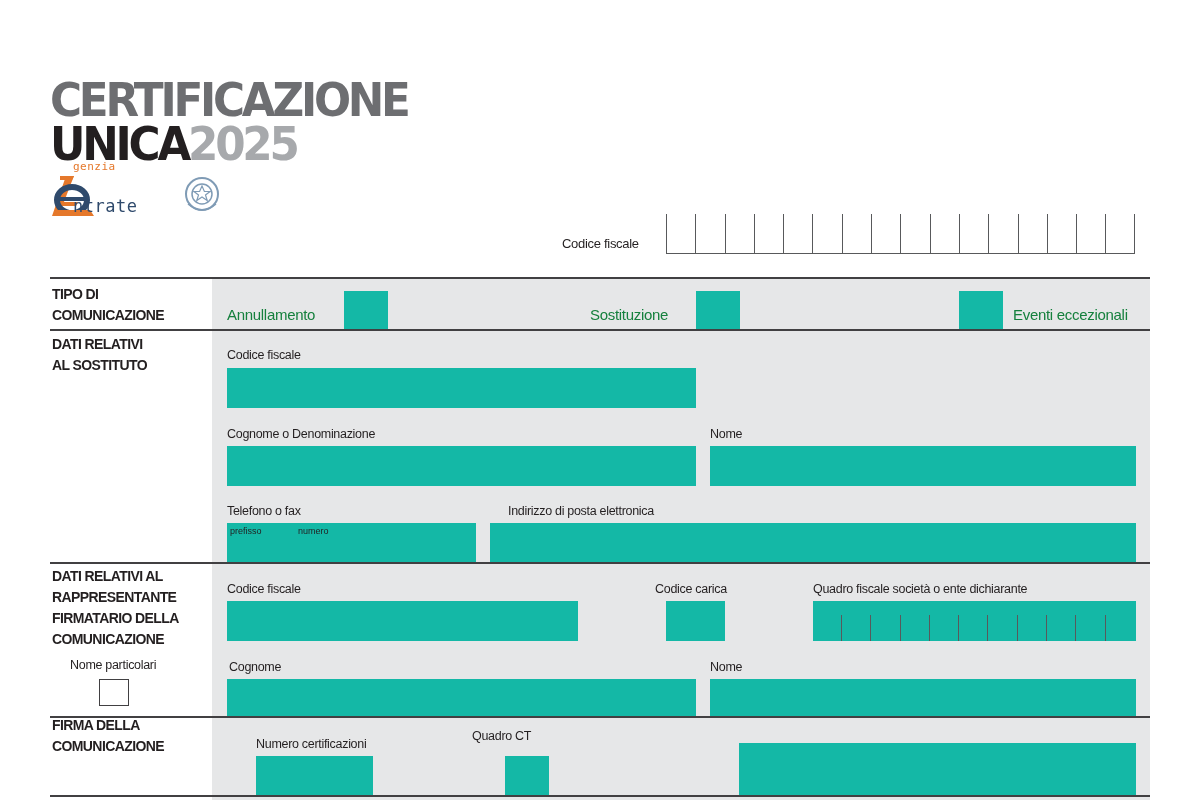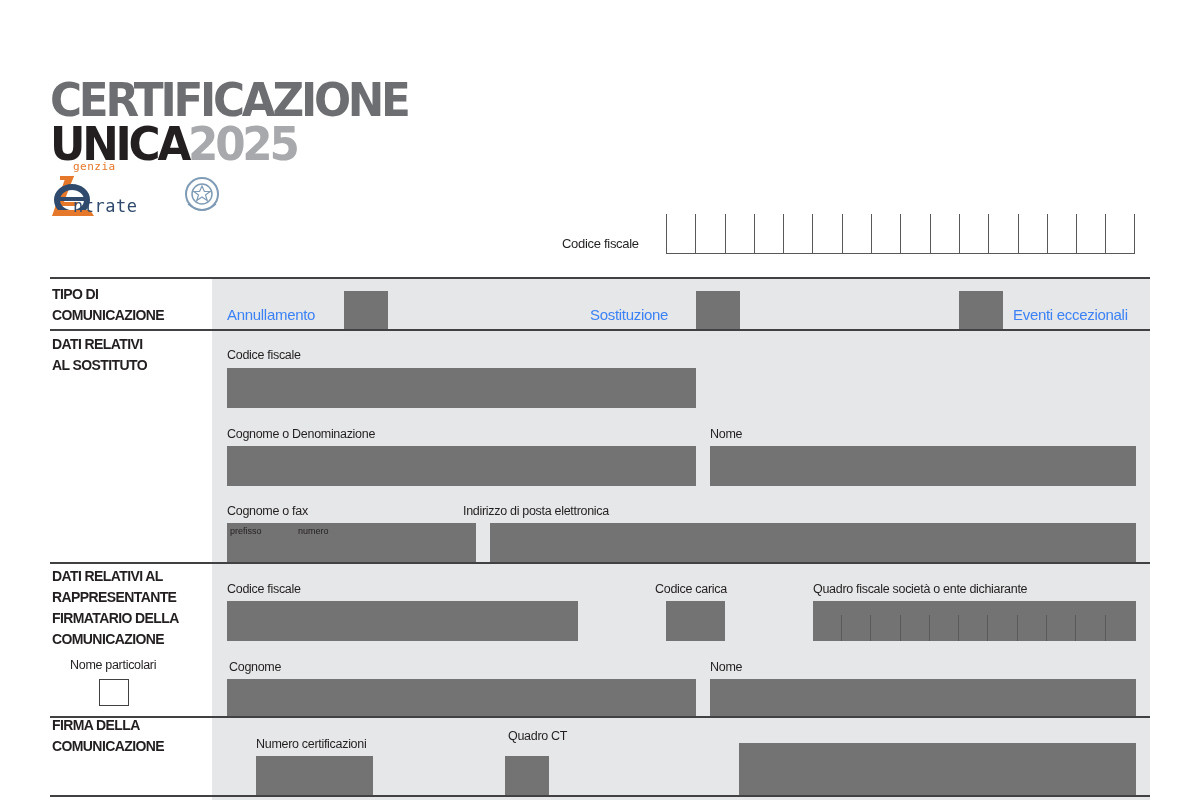--- a/index.html
+++ b/index.html
@@ -38,23 +38,23 @@
   
   .hline { left: 50px; width: 1100px; height: 2px; background: #414042; }
   .gray-panel { left: 212px; top: 279px; width: 938px; height: 521px; background: #e6e7e8; }
 
   .section-title {
     left: 52px; font-weight: bold; font-size: 14px; line-height: 21px;
     letter-spacing: -0.6px; color: #231f20; text-transform: uppercase;
   }
 
   .lbl { font-size: 12.5px; color: #231f20; letter-spacing: -0.3px; white-space: nowrap; }
-  .lbl-big { font-size: 15px; color: #3b82f6; letter-spacing: -0.3px; white-space: nowrap; text-align: right; }
+  .lbl-big { font-size: 15px; color: #15803d; letter-spacing: -0.3px; white-space: nowrap; text-align: right; }
   .lbl-small { font-size: 9px; color: #231f20; white-space: nowrap; }
-  .box { background: #737373; }
+  .box { background: #14b8a6; }
 
   .cf-soc-ticks { display: flex; position: absolute; left: 28px; bottom: 0; height: 26px; }
   .cf-soc-tick { width: 29.3px; border-left: 1.5px solid #58595b; height: 100%; }
 
   .checkbox { width: 30px; height: 27px; border: 1.5px solid #414042; background: #fff; }
 </style>
 </head>
 <body>
 
 <div class="abs title-line1">CERTIFICAZIONE</div>
@@ -125,26 +125,26 @@
   <div>AL SOSTITUTO</div>
 </div>
 <div class="abs lbl" style="left:227px; top:348px;">Codice fiscale</div>
 <div class="abs box" style="left:227px; top:368px; width:469px; height:40px;"></div>
 
 <div class="abs lbl" style="left:227px; top:427px;">Cognome o Denominazione</div>
 <div class="abs box" style="left:227px; top:446px; width:469px; height:40px;"></div>
 <div class="abs lbl" style="left:710px; top:427px;">Nome</div>
 <div class="abs box" style="left:710px; top:446px; width:426px; height:40px;"></div>
 
-<div class="abs lbl" style="left:227px; top:504px;">Cognome o fax</div>
+<div class="abs lbl" style="left:227px; top:504px;">Telefono o fax</div>
 <div class="abs box" style="left:227px; top:523px; width:249px; height:39px;">
   <span class="abs lbl-small" style="left:3px; top:3px;">prefisso</span>
   <span class="abs lbl-small" style="left:71px; top:3px;">numero</span>
 </div>
-<div class="abs lbl" style="left:463px; top:504px;">Indirizzo di posta elettronica</div>
+<div class="abs lbl" style="left:508px; top:504px;">Indirizzo di posta elettronica</div>
 <div class="abs box" style="left:490px; top:523px; width:646px; height:39px;"></div>
 
 <div class="abs section-title" style="top:566px;">
   <div>DATI RELATIVI AL</div>
   <div>RAPPRESENTANTE</div>
   <div>FIRMATARIO DELLA</div>
   <div>COMUNICAZIONE</div>
 </div>
 <div class="abs lbl" style="left:70px; top:658px;">Nome particolari</div>
 <div class="abs checkbox" style="left:99px; top:679px;"></div>
@@ -175,16 +175,16 @@
 <div class="abs box" style="left:227px; top:679px; width:469px; height:37px;"></div>
 <div class="abs lbl" style="left:710px; top:660px;">Nome</div>
 <div class="abs box" style="left:710px; top:679px; width:426px; height:37px;"></div>
 
 <div class="abs section-title" style="top:715px;">
   <div>FIRMA DELLA</div>
   <div>COMUNICAZIONE</div>
 </div>
 <div class="abs lbl" style="left:256px; top:737px;">Numero certificazioni</div>
 <div class="abs box" style="left:256px; top:756px; width:117px; height:39px;"></div>
-<div class="abs lbl" style="left:508px; top:729px;">Quadro CT</div>
+<div class="abs lbl" style="left:472px; top:729px;">Quadro CT</div>
 <div class="abs box" style="left:505px; top:756px; width:44px; height:39px;"></div>
 <div class="abs lbl" style="left:689px; top:772px;margin-top:48px;">FIRMA</div>
 <div class="abs box" style="left:739px; top:743px; width:397px; height:52px;"></div>
 
 </body></html>

